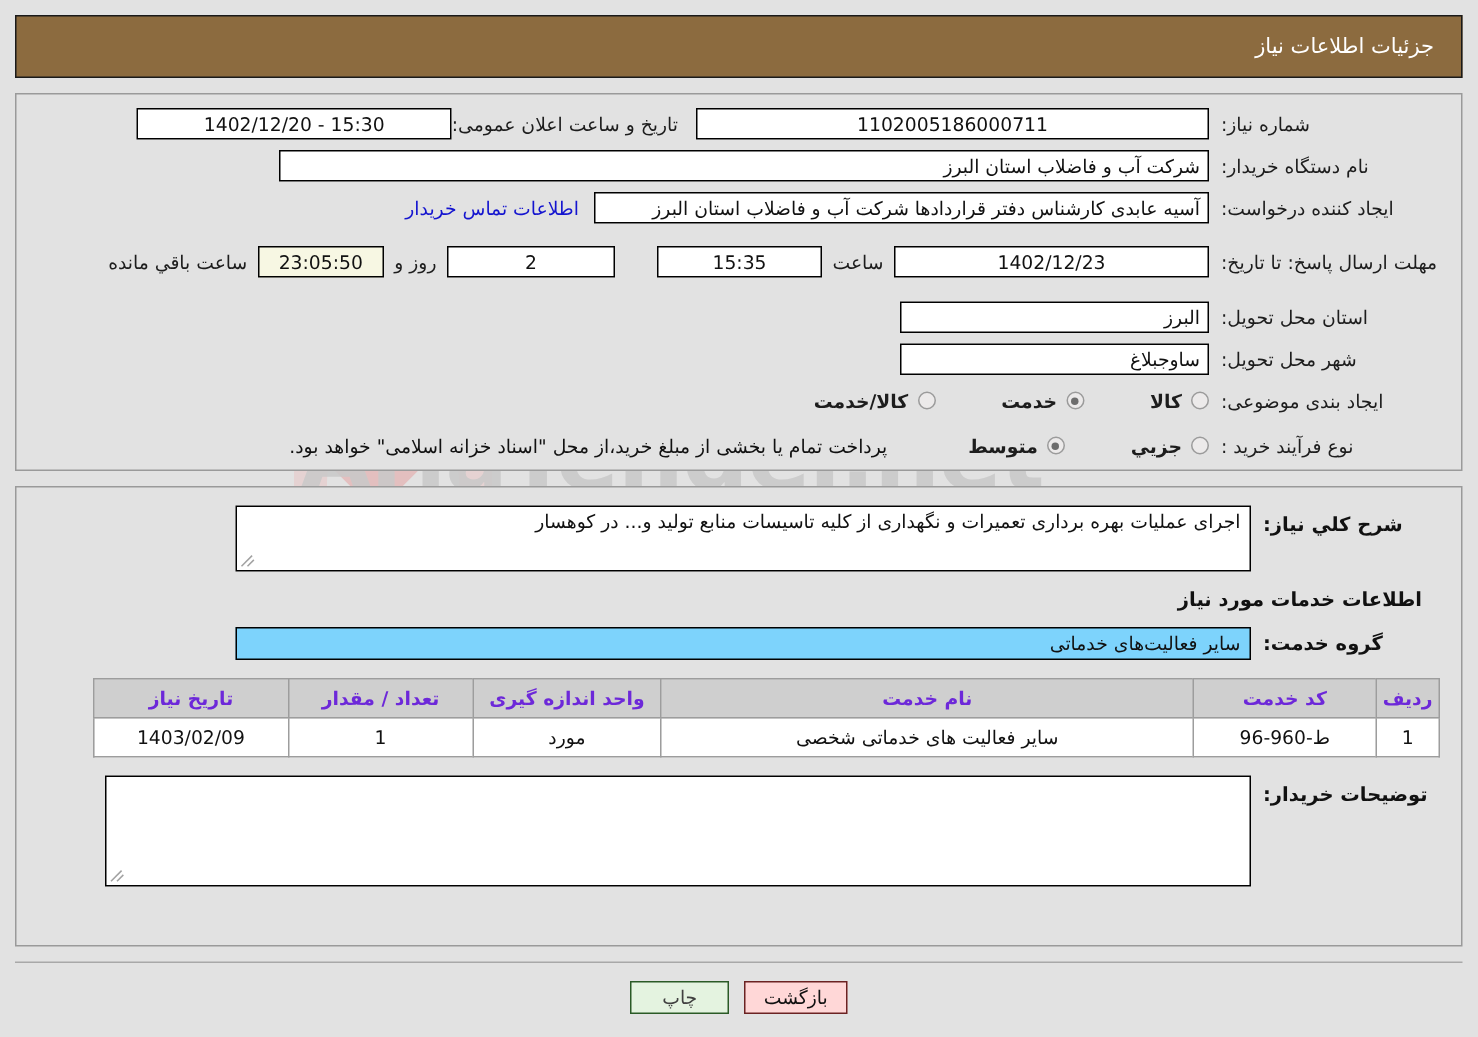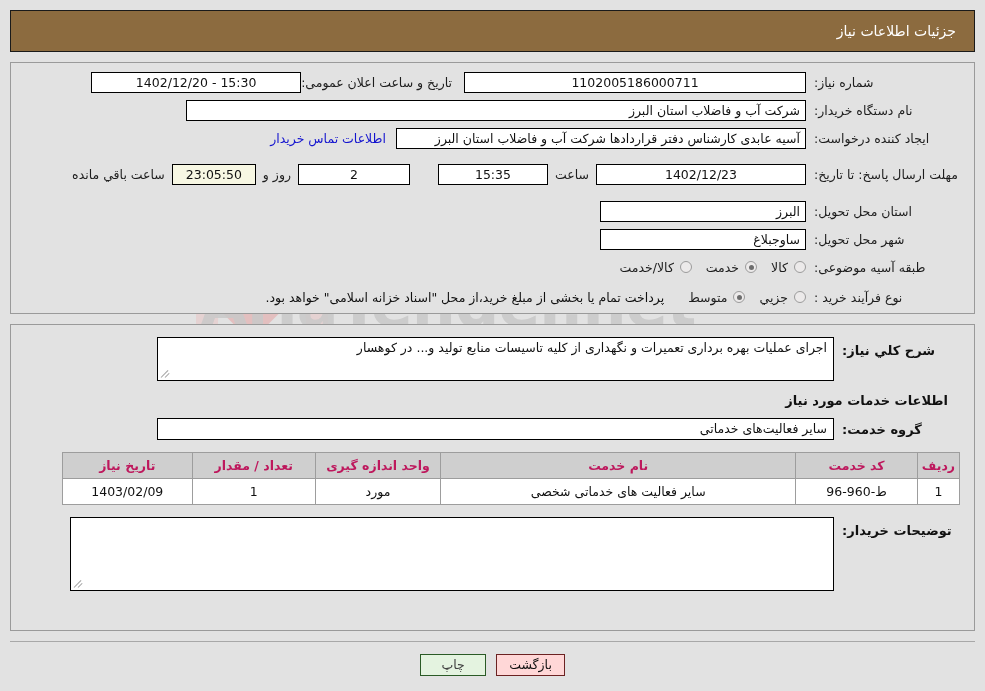--- a/index.html
+++ b/index.html
@@ -151,21 +151,21 @@
   .link {
     color: #1414cf;
     font-size: 12.5px;
     margin: 0 10px;
     cursor: pointer;
     white-space: nowrap;
   }
 
   
   .radio-row { display: flex; align-items: center; margin-bottom: 8px; min-height: 22px; }
-  .radio-item { display: flex; align-items: center; margin-left: 14px; }
+  .radio-item { display: flex; align-items: center; margin-left: 44px; font-weight: bold; }
   .radio {
     width: 12px; height: 12px;
     border: 1px solid #9b9b9b;
     border-radius: 50%;
     background: #eceaea;
     margin-left: 6px;
     display: inline-block;
     position: relative;
     flex: 0 0 auto;
   }
@@ -228,37 +228,37 @@
     color: #111;
     margin: 12px 16px 10px 0;
   }
 
   .grp-row { display: flex; align-items: center; margin: 0 0 12px 0; }
   .grp-lbl {
     font-size: 13px; font-weight: bold; color: #111;
     width: 130px; text-align: left; padding-left: 8px; flex: 0 0 auto;
   }
   .grp-fld {
-    border: 1px solid #000; background: #ffffff;
+    border: 1px solid #000; background: #7dd3fc;
     width: 677px; height: 22px; line-height: 20px;
     font-size: 12.5px; color: #111;
     padding: 0 6px; text-align: right;
   }
 
   
   table.data {
     width: 898px;
     margin: 0 4px 12px 4px;
     border-collapse: collapse;
     font-size: 12.5px;
   }
   table.data th {
     background: #cfcfcf;
     border: 1px solid #9d9d9d;
-    color: #be185d;
+    color: #6d28d9;
     font-weight: bold;
     height: 26px;
     text-align: center;
     padding: 2px 4px;
   }
   table.data td {
     background: #fff;
     border: 1px solid #9d9d9d;
     color: #111;
     height: 26px;
@@ -347,21 +347,21 @@
       <span class="lbl w2">استان محل تحویل:</span>
       <span class="fld w-prov rt">البرز</span>
     </div>
 
     <div class="row">
       <span class="lbl w2">شهر محل تحویل:</span>
       <span class="fld w-city rt">ساوجبلاغ</span>
     </div>
 
     <div class="radio-row">
-      <span class="lbl w2">طبقه آسیه موضوعی:</span>
+      <span class="lbl w2">ایجاد بندی موضوعی:</span>
       <span class="radio-item">
         <span class="radio"></span>
         <span class="radio-label">کالا</span>
       </span>
       <span class="radio-item">
         <span class="radio on"></span>
         <span class="radio-label">خدمت</span>
       </span>
       <span class="radio-item">
         <span class="radio"></span>

